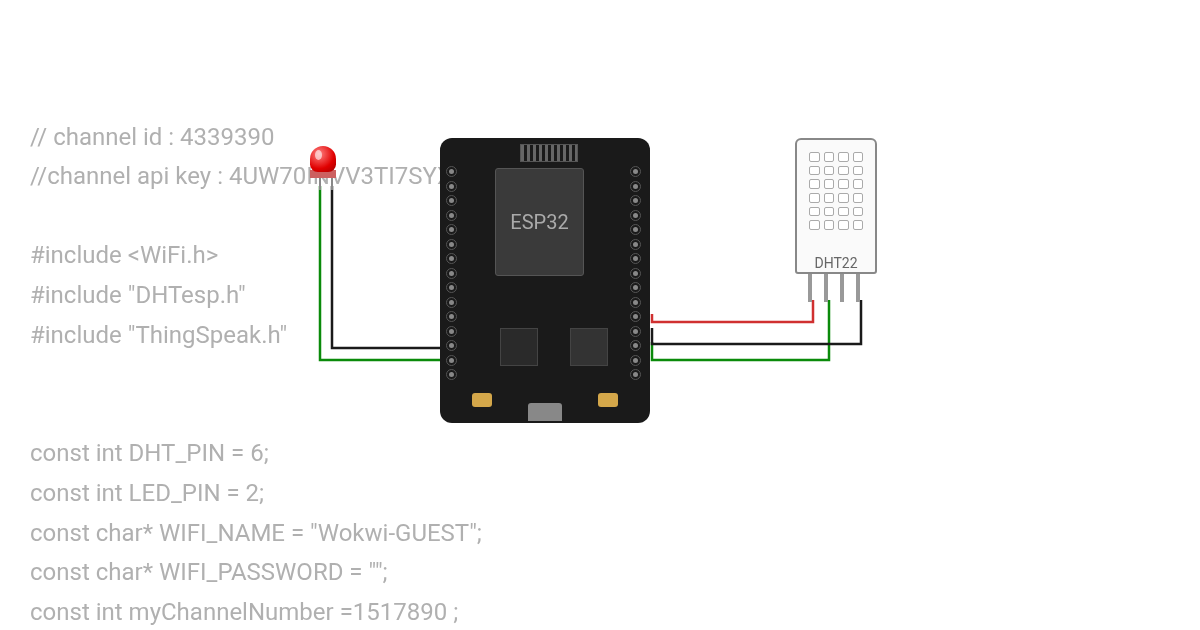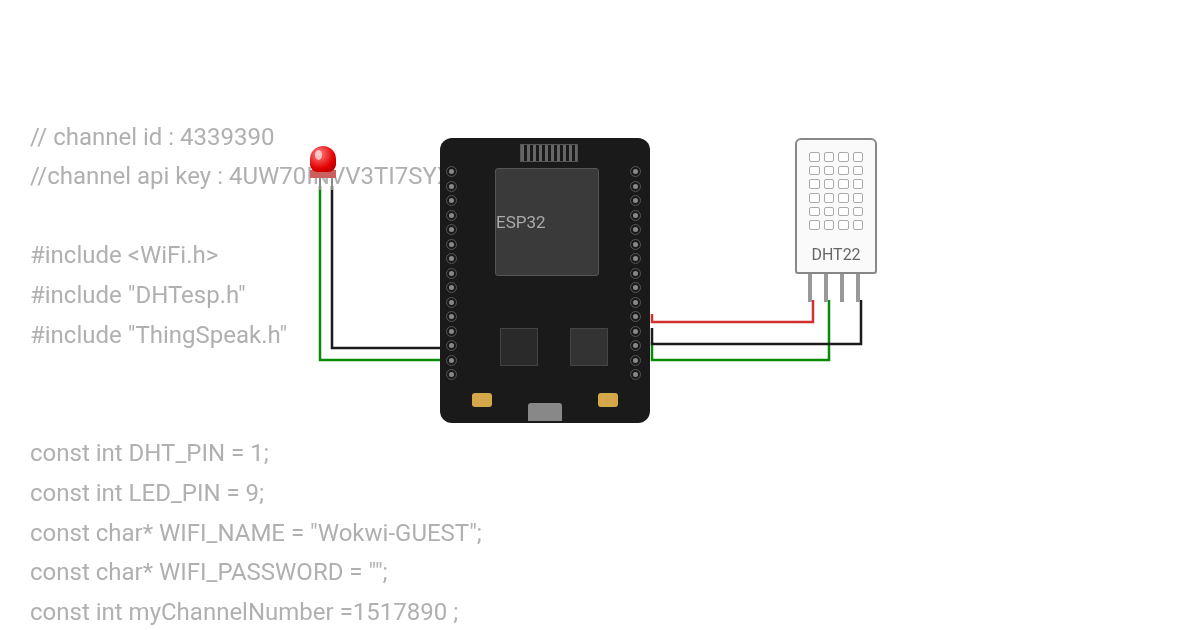--- a/index.html
+++ b/index.html
@@ -27,29 +27,29 @@
     top: 138px;
     width: 210px;
     height: 285px;
     background: #1a1a1a;
     border-radius: 12px;
   }
   .esp32-chip {
     position: absolute;
     left: 55px;
     top: 30px;
-    width: 104px;
+    width: 89px;
     height: 108px;
     background: #3a3a3a;
     border-radius: 3px;
     display: flex;
     align-items: center;
-    justify-content: flex-start;
+    justify-content: center;
     color: #aaa;
-    font-size: 17px;
+    font-size: 20px;
     border: 1px solid #555;
   }
   .esp32-antenna {
     position: absolute;
     left: 80px;
     top: 6px;
     width: 58px;
     height: 18px;
     background: repeating-linear-gradient(90deg, #666 0 3px, #1a1a1a 3px 6px);
     border: 1px solid #555;
@@ -155,24 +155,24 @@
     grid-template-rows: repeat(6, 1fr);
     gap: 4px;
   }
   .dht22-slot {
     background: #fff;
     border: 1px solid #aaa;
     border-radius: 2px;
   }
   .dht22-label {
     position: absolute;
-    bottom: 8px;
+    bottom: 1px;
     width: 100%;
     text-align: center;
-    font-size: 16px;
+    font-size: 14px;
     color: #666;
   }
   .dht22-pins {
     position: absolute;
     left: 808px;
     top: 274px;
     display: flex;
     gap: 12px;
   }
   .dht-pin {
@@ -193,22 +193,22 @@
 
 <div class="code-area">
 <span>// channel id : 4339390</span>
 <span>//channel api key : 4UW70INVV3TI7SYX</span>
 <span></span>
 <span>#include &lt;WiFi.h&gt;</span>
 <span>#include "DHTesp.h"</span>
 <span>#include "ThingSpeak.h"</span>
 <span></span>
 <span></span>
-<span>const int DHT_PIN = 1;</span>
-<span>const int LED_PIN = 9;</span>
+<span>const int DHT_PIN = 6;</span>
+<span>const int LED_PIN = 2;</span>
 <span>const char* WIFI_NAME = "Wokwi-GUEST";</span>
 <span>const char* WIFI_PASSWORD = "";</span>
 <span>const int myChannelNumber =1517890 ;</span>
 </div>
 
 <svg class="wires">
 
   <path d="M 320 186 L 320 360 L 448 360 L 448 338" stroke="#0a8a0a" stroke-width="2.5" fill="none"></path>
 
   <path d="M 332 186 L 332 348 L 460 348 L 460 324" stroke="#1a1a1a" stroke-width="2.5" fill="none"></path>

